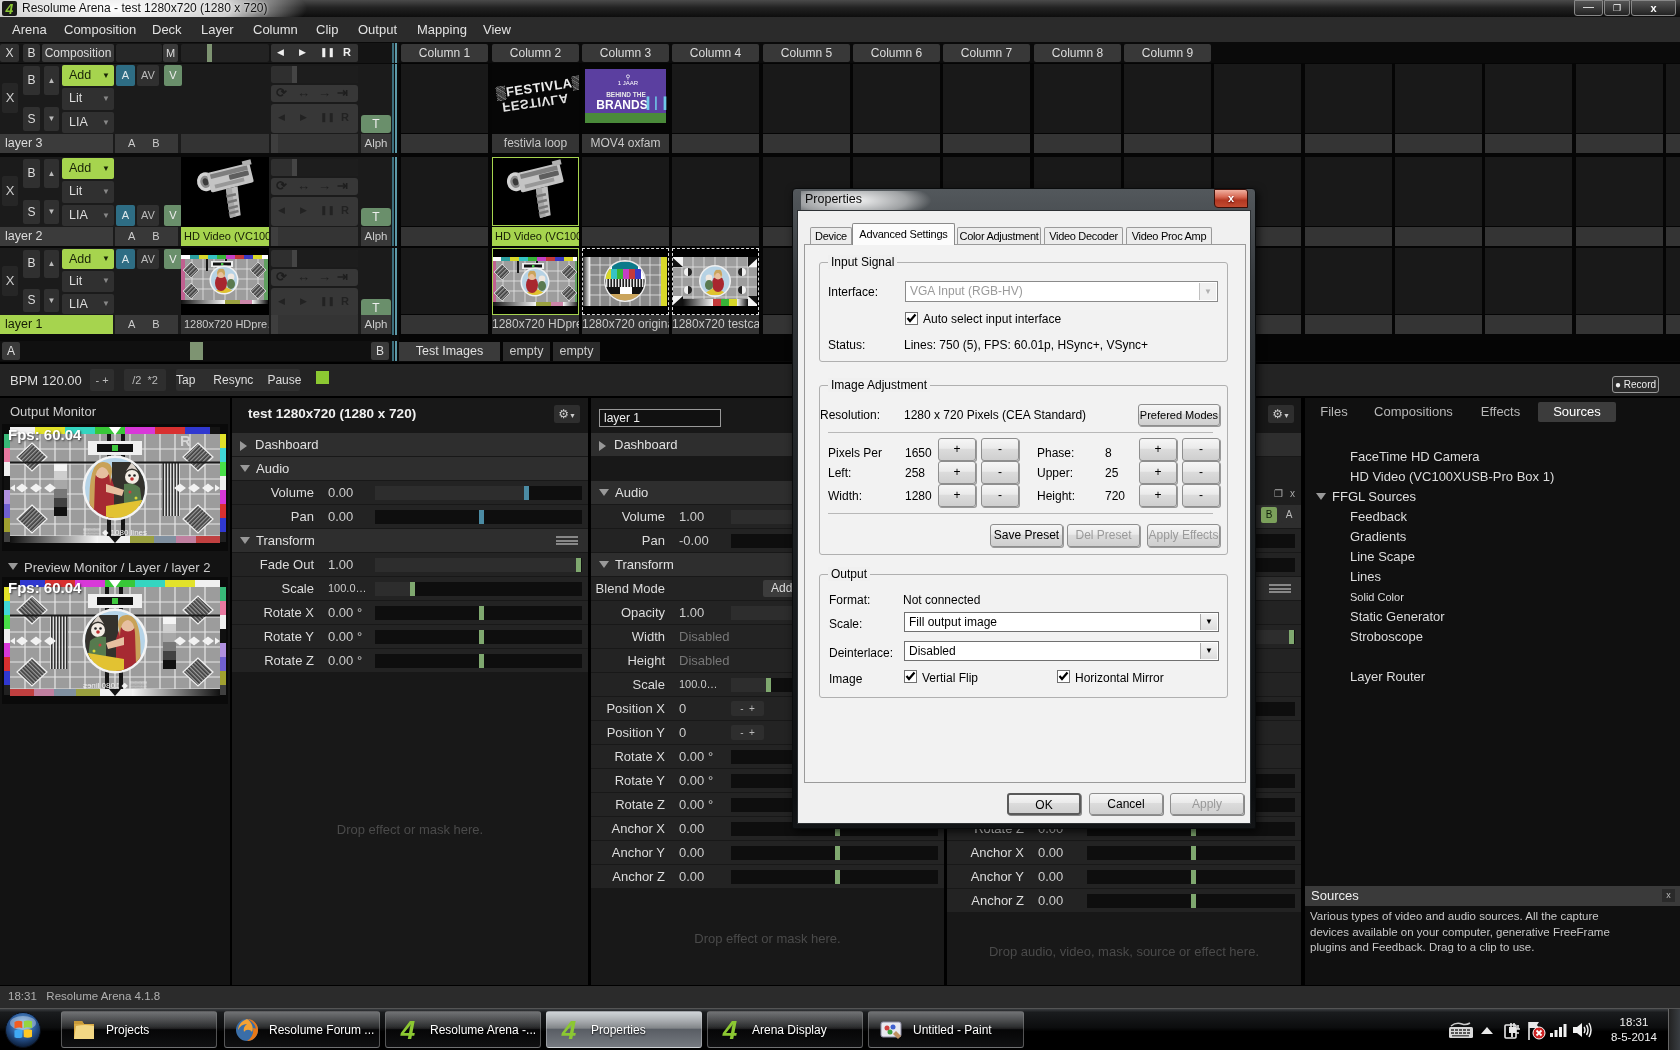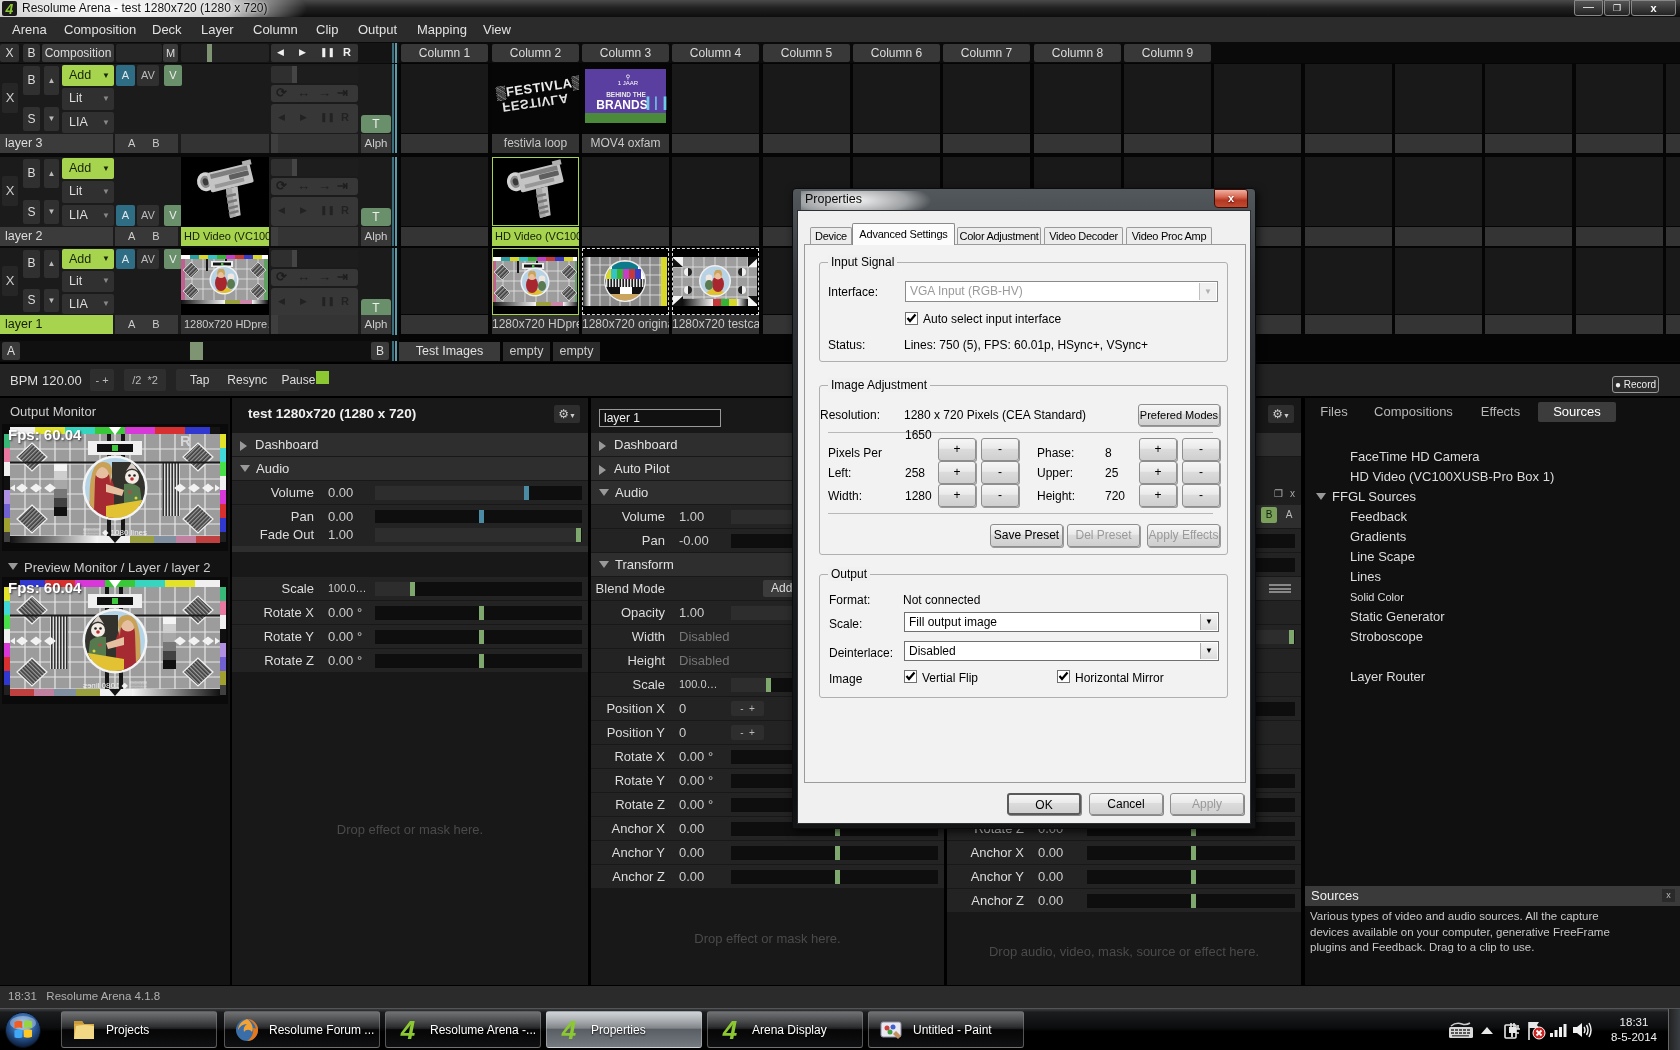--- a/index.html
+++ b/index.html
@@ -614,21 +614,21 @@
  <div class="a" style="left:0px;top:1px;width:101px;height:19px;background:#3a3a3a;color:#e0e0e0;font-size:12.5px;line-height:19px;text-align:center;">Test Images</div>
  <div class="a" style="left:104px;top:1px;width:47px;height:19px;background:#2a2a2a;color:#ccc;font-size:12.5px;line-height:19px;text-align:center;">empty</div>
  <div class="a" style="left:154px;top:1px;width:47px;height:19px;background:#2a2a2a;color:#ccc;font-size:12.5px;line-height:19px;text-align:center;">empty</div>
 </div>
 
 <div class="a" style="left:0;top:362px;width:1680px;height:36px;background:#232323;border-top:2px solid #000;border-bottom:2px solid #000;">
  <div class="a" style="left:10px;top:9px;font-size:13px;color:#ddd;">BPM</div>
  <div class="a" style="left:42px;top:9px;font-size:13px;color:#ddd;">120.00</div>
  <div class="a" style="left:90px;top:5px;width:24px;height:22px;background:#2e2e2e;border-radius:2px;color:#bbb;font-size:11px;text-align:center;line-height:22px;">- +</div>
  <div class="a" style="left:124px;top:5px;width:42px;height:22px;background:#2e2e2e;border-radius:2px;color:#bbb;font-size:11px;text-align:center;line-height:22px;">/2&nbsp; *2</div>
- <div class="a" style="left:176px;top:5px;width:124px;height:22px;background:#2e2e2e;border-radius:2px;color:#ddd;font-size:12px;line-height:22px;"><span style="margin-left:14px;">Tap</span><span style="margin-left:18px;">Resync</span><span style="margin-left:14px;">Pause</span></div>
+ <div class="a" style="left:176px;top:5px;width:124px;height:22px;background:#2e2e2e;border-radius:2px;color:#ddd;font-size:12px;line-height:22px;"><span style="">Tap</span><span style="margin-left:18px;">Resync</span><span style="margin-left:14px;">Pause</span></div>
  <div class="a" style="left:316px;top:7px;width:13px;height:13px;background:#8cc832;"></div>
  <div class="a" style="left:1612px;top:12px;width:47px;height:17px;background:#2b2b2b;border:1px solid #999;border-radius:3px;color:#eee;font-size:10px;line-height:15px;text-align:center;">● Record</div>
 </div>
 
 <div class="a" style="left:0;top:398px;width:1680px;height:587px;background:#000;"></div>
 <div class="a" style="left:0;top:398px;width:230px;height:587px;background:#131313;"></div>
 <div class="a" style="left:10px;top:404px;font-size:13px;color:#ccc;">Output Monitor</div>
 <div class="a" style="left:2px;top:424px;width:226px;height:127px;"><svg width="226" height="127">
         <use href="#testcard"></use>
       </svg><div class="a" style="left:6px;top:2px;font-size:15px;font-weight:bold;color:#fff;text-shadow:1px 1px 2px rgba(40,40,40,0.8);">Fps: 60.04</div><div class="a" style="left:178px;top:8px;color:#d6d6d6;font-size:15px;font-weight:bold;">R</div></div>
@@ -652,21 +652,21 @@
 <div class="prow a" style="left:232px;top:505px;width:356px;height:23px;">
       <div class="plab" style="left:0;top:0;width:82px;">Pan</div>
       <div class="pval" style="left:96px;top:0;font-size:13px;">0.00</div>
       <div class="ptrk" style="left:143px;width:207px;">
         <div style="position:absolute;left:50.0%;top:0;width:5px;height:100%;background:#4b8ba3;"></div>
       </div>
     </div>
 <div class="sech a" style="left:232px;top:529px;width:356px;height:23px;"><span class="tri-d" style="margin-left:8px;transform:translateY(-1px);"></span>Transform<div style="position:absolute;right:10px;top:7px;width:22px;height:9px;border-top:2px solid #888;border-bottom:2px solid #888;">
         <div style="margin-top:1.5px;border-top:2px solid #888;"></div>
       </div></div>
-<div class="prow a" style="left:232px;top:523px;width:356px;height:23px;padding-left:39px;">
+<div class="prow a" style="left:232px;top:553px;width:356px;height:23px;padding-left:39px;">
       <div class="plab" style="left:0;top:0;width:82px;">Fade Out</div>
       <div class="pval" style="left:96px;top:0;font-size:13px;">1.00</div>
       <div class="ptrk" style="left:143px;width:207px;">
         <div style="position:absolute;left:0;top:0;height:100%;width:97.0%;background:#2d2d2d;"></div>
         <div style="position:absolute;left:97.0%;top:0;width:5px;height:100%;background:#7fa86f;"></div>
       </div>
     </div>
 <div class="prow a" style="left:232px;top:577px;width:356px;height:23px;">
       <div class="plab" style="left:0;top:0;width:82px;">Scale</div>
       <div class="pval" style="left:96px;top:0;font-size:11px;">100.0…</div>
@@ -694,21 +694,20 @@
       <div class="pval" style="left:96px;top:0;font-size:13px;">0.00 °</div>
       <div class="ptrk" style="left:143px;width:207px;">
         <div style="position:absolute;left:50.0%;top:0;width:5px;height:100%;background:#7fa86f;"></div>
       </div>
     </div>
 <div class="a" style="left:232px;top:822px;width:356px;font-size:13px;color:#4a4a4a;text-align:center;">Drop effect or mask here.</div>
 <div class="a" style="left:591px;top:398px;width:353px;height:587px;background:#181818;"></div>
 <div class="a" style="left:599px;top:409px;width:122px;height:18px;background:#111;border:1px solid #999;color:#eee;font-size:12px;line-height:16px;"><span style="margin-left:4px;">layer 1</span></div>
 <div class="a" style="left:912px;top:405px;width:26px;height:18px;background:#2e2e2e;border-radius:2px;color:#ccc;font-size:12px;text-align:center;line-height:18px;">⚙<span style="font-size:7px;">▼</span></div>
 <div class="sech a" style="left:591px;top:433px;width:353px;height:23px;"><span class="tri-r" style="margin-left:8px;transform:translateY(2px);"></span>Dashboard</div>
-<div class="sech a" style="left:591px;top:457px;width:353px;height:23px;"><span class="tri-r" style="margin-left:8px;transform:translateY(2px);"></span>Auto Pilot</div>
 <div class="sech a" style="left:591px;top:481px;width:353px;height:23px;"><span class="tri-d" style="margin-left:8px;transform:translateY(-1px);"></span>Audio</div>
 <div class="prow a" style="left:591px;top:505px;width:353px;height:23px;">
       <div class="plab" style="left:0;top:0;width:74px;">Volume</div>
       <div class="pval" style="left:88px;top:0;font-size:13px;">1.00</div>
       <div class="ptrk" style="left:140px;width:207px;">
         <div style="position:absolute;left:0;top:0;height:100%;width:72.0%;background:#2d2d2d;"></div>
         <div style="position:absolute;left:72.0%;top:0;width:5px;height:100%;background:#4b8ba3;"></div>
       </div>
     </div>
 <div class="prow a" style="left:591px;top:529px;width:353px;height:23px;">
@@ -973,21 +972,21 @@
         </div>
 <div class="dtext" style="left:125px;top:101px;font-size:12px;color:#000;z-index:4;">Auto select input interface</div>
 <div class="dtext" style="left:30px;top:127px;font-size:12px;color:#000;z-index:4;">Status:</div>
 <div class="dtext" style="left:106px;top:127px;font-size:12px;color:#000;z-index:4;">Lines: 750 (5), FPS: 60.01p, HSync+, VSync+</div>
 <div class="dtext" style="left:22px;top:197px;font-size:12px;color:#000;z-index:4;">Resolution:</div>
 <div class="dtext" style="left:106px;top:197px;font-size:12px;color:#000;z-index:4;">1280 x 720 Pixels (CEA Standard)</div>
 <div class="wbtn" style="left:340px;top:193px;width:82px;height:22px;line-height:20px;z-index:4;box-shadow:1px 1px 0 #999;font-size:11px;white-space:nowrap;overflow:hidden;">Prefered Modes</div>
 <div class="a" style="left:30px;top:221px;width:385px;height:1px;background:#b8b8b8;z-index:4;"></div>
 <div class="a" style="left:30px;top:302px;width:385px;height:1px;background:#b8b8b8;z-index:4;"></div>
 <div class="dtext" style="left:30px;top:235px;font-size:12px;color:#000;z-index:4;">Pixels Per</div>
-<div class="dtext" style="left:107px;top:217px;font-size:12px;color:#000;z-index:4;">1650</div>
+<div class="dtext" style="left:107px;top:235px;font-size:12px;color:#000;z-index:4;">1650</div>
 <div class="dtext" style="left:239px;top:235px;font-size:12px;color:#000;z-index:4;">Phase:</div>
 <div class="dtext" style="left:307px;top:235px;font-size:12px;color:#000;z-index:4;">8</div>
 <div class="wbtn" style="left:140px;top:227px;width:38px;height:23px;line-height:21px;z-index:4;box-shadow:1px 1px 0 #999;">+</div>
 <div class="wbtn" style="left:183px;top:227px;width:38px;height:23px;line-height:21px;z-index:4;box-shadow:1px 1px 0 #999;">-</div>
 <div class="wbtn" style="left:341px;top:227px;width:38px;height:23px;line-height:21px;z-index:4;box-shadow:1px 1px 0 #999;">+</div>
 <div class="wbtn" style="left:384px;top:227px;width:38px;height:23px;line-height:21px;z-index:4;box-shadow:1px 1px 0 #999;">-</div>
 <div class="dtext" style="left:30px;top:255px;font-size:12px;color:#000;z-index:4;">Left:</div>
 <div class="dtext" style="left:107px;top:255px;font-size:12px;color:#000;z-index:4;">258</div>
 <div class="dtext" style="left:239px;top:255px;font-size:12px;color:#000;z-index:4;">Upper:</div>
 <div class="dtext" style="left:307px;top:255px;font-size:12px;color:#000;z-index:4;">25</div>

